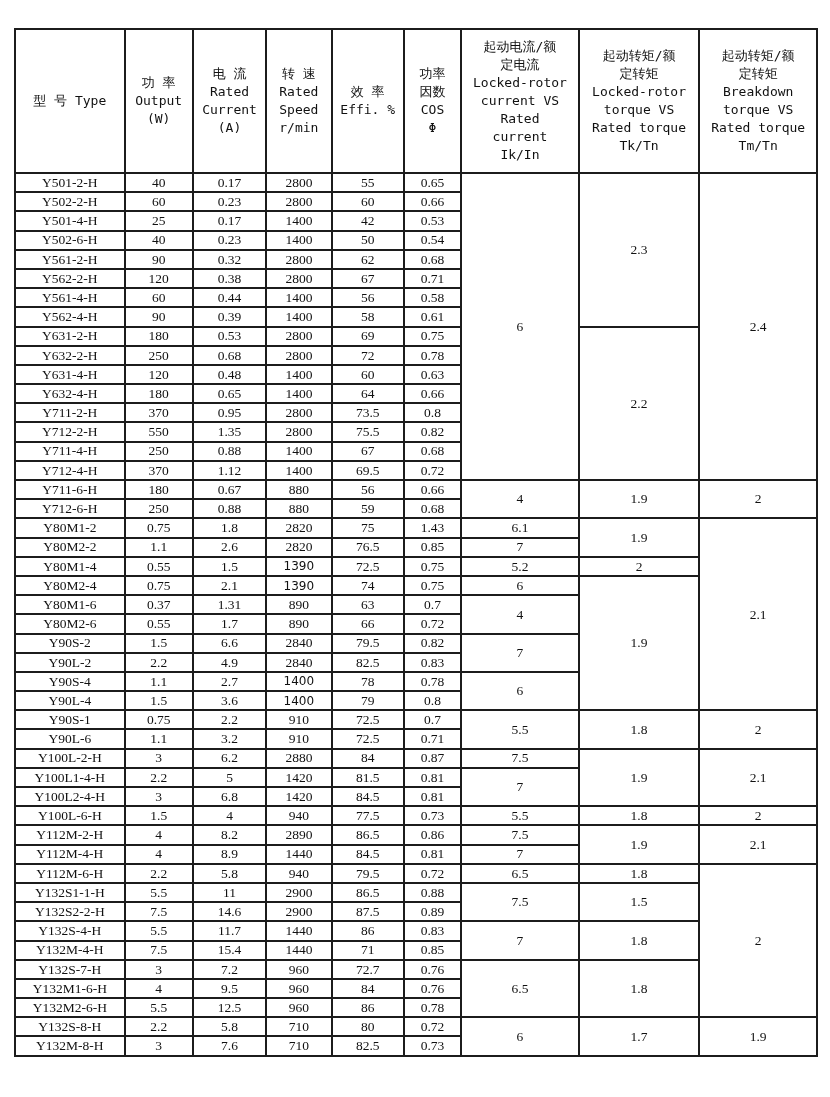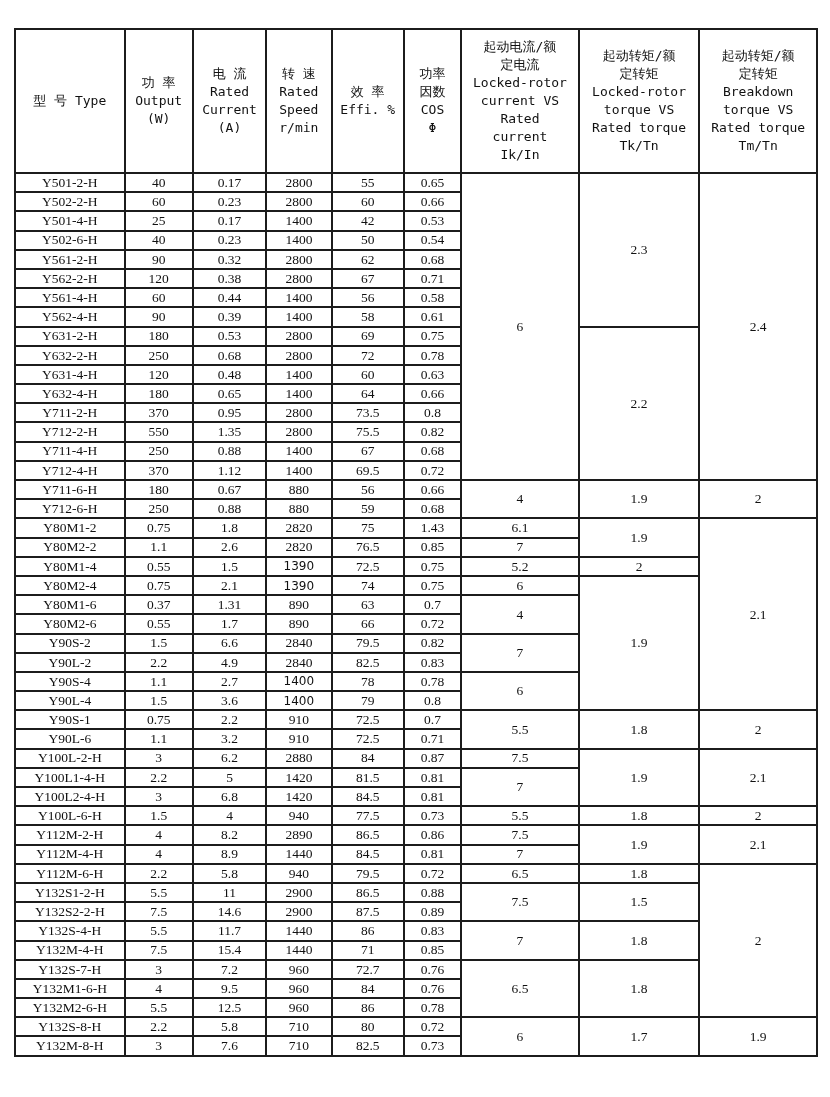--- a/index.html
+++ b/index.html
@@ -462,21 +462,21 @@
           <td>2.2</td>
           <td>5.8</td>
           <td>940</td>
           <td>79.5</td>
           <td>0.72</td>
           <td rowspan="1">6.5</td>
           <td rowspan="1">1.8</td>
           <td rowspan="8">2</td>
         </tr>
         <tr>
-          <td>Y132S1-2-H</td>
+          <td>Y132S1-1-H</td>
           <td>5.5</td>
           <td>11</td>
           <td>2900</td>
           <td>86.5</td>
           <td>0.88</td>
           <td rowspan="2">7.5</td>
           <td rowspan="2">1.5</td>
         </tr>
         <tr>
           <td>Y132S2-2-H</td>

